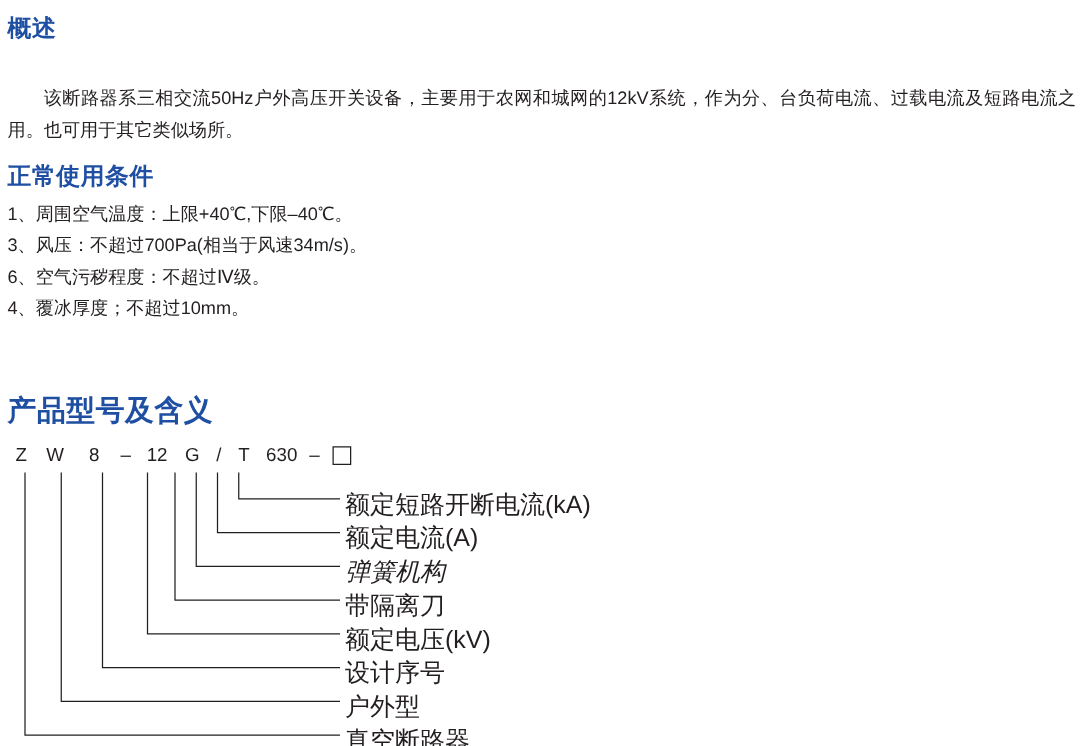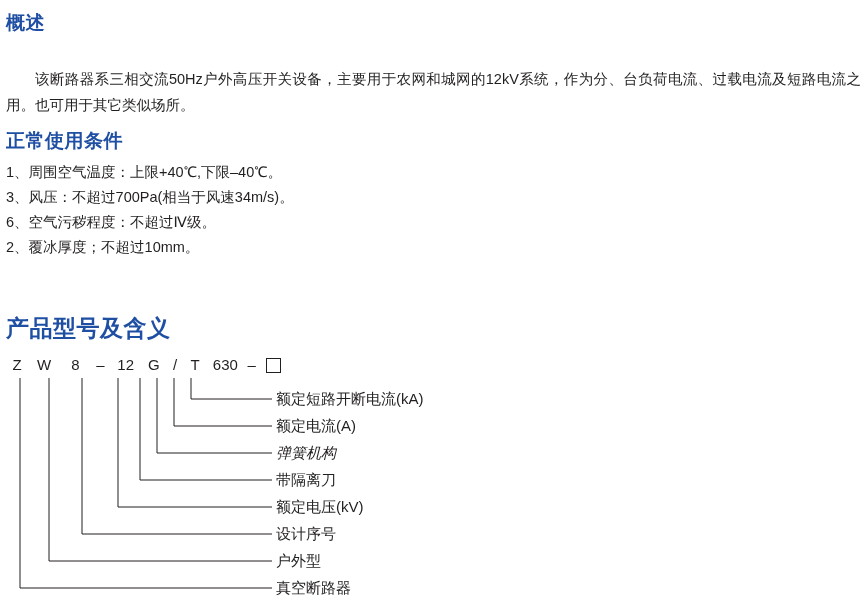--- a/index.html
+++ b/index.html
@@ -89,21 +89,21 @@
     display: inline-block;
     width: 13px;
     height: 13px;
     border: 1px solid #231f20;
     vertical-align: middle;
     margin-left: 4px;
     margin-bottom: 2px;
   }
   .leader-label {
     position: absolute;
-    font-size: 15px;
+    font-size: 20px;
     color: #231f20;
     white-space: nowrap;
   }
   svg.leaders {
     position: absolute;
     left: 0;
     top: 0;
     width: 867px;
     height: 247px;
   }
@@ -116,21 +116,21 @@
   <div class="section-title" id="title-overview">概述</div>
 
   <div class="body-text" id="overview-para">该断路器系三相交流50Hz户外高压开关设备，主要用于农网和城网的12kV系统，作为分、台负荷电流、过载电流及短路电流之用。也可用于其它类似场所。</div>
 
   <div class="section-title" id="title-conditions">正常使用条件</div>
 
   <div class="body-text" id="conditions-list">
     <div>1、周围空气温度：上限+40℃,下限–40℃。</div>
     <div>3、风压：不超过700Pa(相当于风速34m/s)。</div>
     <div>6、空气污秽程度：不超过Ⅳ级。</div>
-    <div>2、覆冰厚度；不超过10mm。</div>
+    <div>4、覆冰厚度；不超过10mm。</div>
   </div>
 
   <div class="section-title" id="title-model">产品型号及含义</div>
 
   <div id="model-diagram">
 
     <div class="code-row">
       <span class="code-char" style="width:18px">Z</span>
       <span class="code-char" style="width:28px">W</span>
       <span class="code-char" style="width:26px">8</span>

